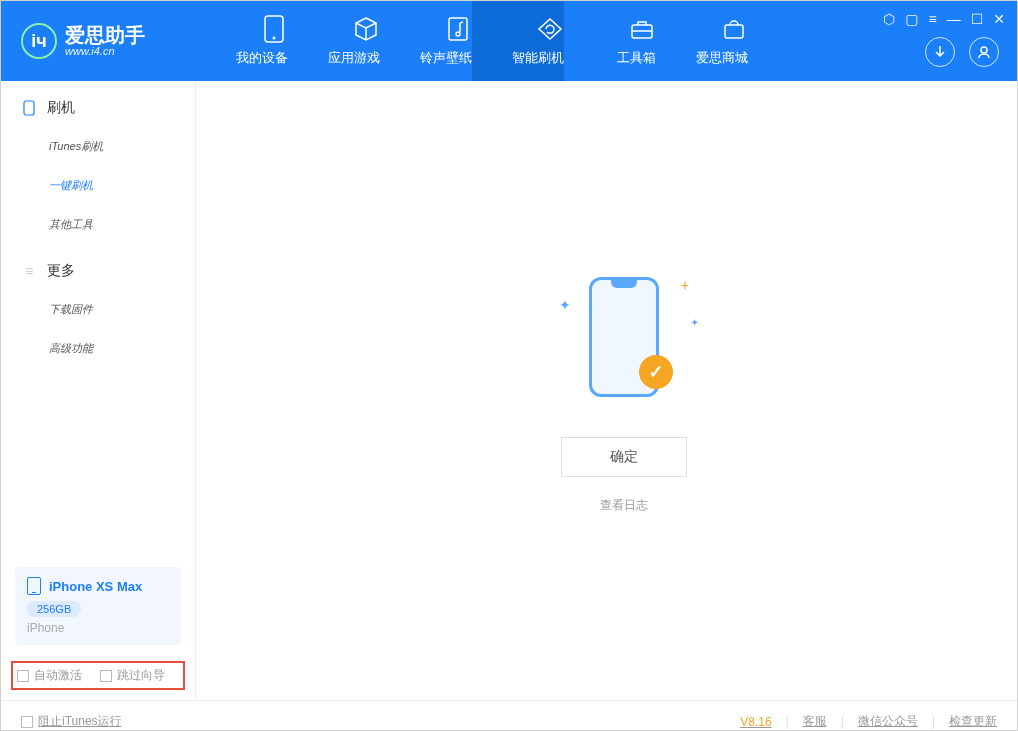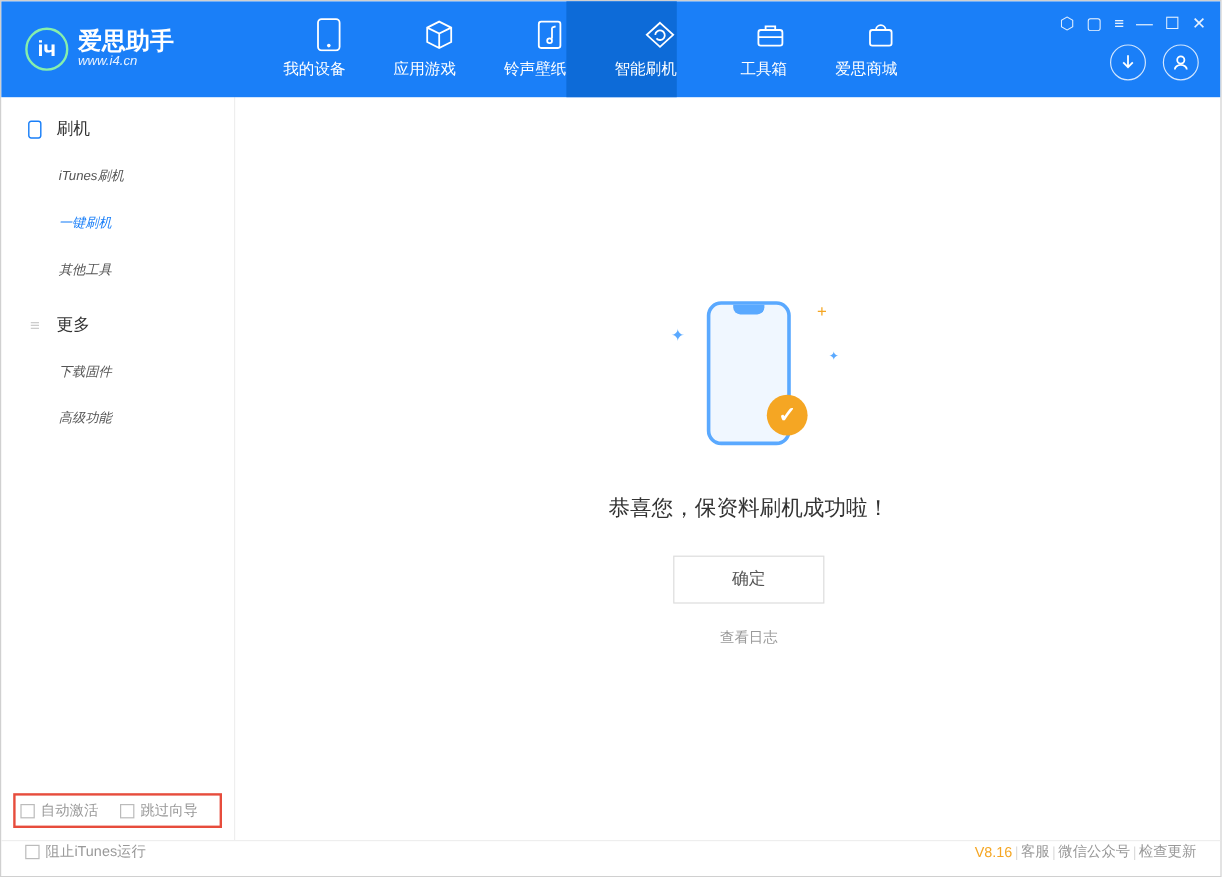--- a/index.html
+++ b/index.html
@@ -53,23 +53,23 @@
 .check-badge { width: 34px; height: 34px; background: #f5a623; border-radius: 50%; position: absolute; right: -4px; bottom: 18px; display: flex; align-items: center; justify-content: center; color: #fff; font-size: 18px; font-weight: bold; }
 .sparkle { position: absolute; color: #f5a623; font-size: 14px; }
 .sparkle.s1 { left: -20px; top: 30px; color: #5aa9ff; }
 .sparkle.s2 { right: -20px; top: 10px; color: #f5a623; }
 .sparkle.s3 { right: -30px; top: 50px; color: #5aa9ff; font-size: 10px; }
 .success-msg { font-size: 18px; color: #333; margin-bottom: 28px; }
 .confirm-btn { border: 1px solid #ddd; background: #fff; padding: 10px 48px; font-size: 14px; color: #555; cursor: pointer; margin-bottom: 20px; }
 .log-link { font-size: 12px; color: #999; cursor: pointer; }
 
 
-.footer { height: 30px; border-top: 1px solid #eee; display: flex; align-items: flex-start; padding: 0 20px; font-size: 12px; color: #999; }
+.footer { height: 30px; border-top: 1px solid #eee; display: flex; align-items: flex-end; padding: 0 20px; font-size: 12px; color: #999; text-decoration: underline; }
 .footer .cb { margin-right: auto; }
-.footer-right { display: flex; align-items: center; gap: 2px; }
+.footer-right { display: flex; align-items: center; gap: 14px; }
 .footer-sep { color: #ddd; }
 .version { color: #f5a623; }
 </style>
 </head>
 <body>
 
 <div class="header">
   <div class="logo-area">
     <div class="logo-icon">iч</div>
     <div>
@@ -173,20 +173,28 @@
 
     <div class="side-section-title">
       <span class="si" style="color:#ccc;">≡</span>
       <span>更多</span>
     </div>
     <div class="side-item">下载固件</div>
     <div class="side-item">高级功能</div>
 
     <div class="side-spacer"></div>
 
+    <div class="device-card">
+      <div class="device-name">
+        <span class="device-phone-icon"></span>
+        <span>iPhone XS Max</span>
+      </div>
+      <span class="storage-badge">256GB</span>
+      <div class="device-type">iPhone</div>
+    </div>
     <div class="checkbox-row">
       <label class="cb">
           <span class="cb-box"></span>
           <span>自动激活</span>
         </label>
       <label class="cb">
           <span class="cb-box"></span>
           <span>跳过向导</span>
         </label>
     </div>
@@ -195,21 +203,20 @@
   <div class="main">
     <div class="phone-illust">
       <span class="sparkle s1">✦</span>
       <span class="sparkle s2">+</span>
       <span class="sparkle s3">✦</span>
       <div class="phone-body">
           <div class="phone-notch"></div>
         </div>
       <div class="check-badge">✓</div>
     </div>
-    <div class="success-msg">恭喜您，保资料刷机成功啦！</div>
     <button class="confirm-btn">确定</button>
     <a class="log-link">查看日志</a>
   </div>
 </div>
 
 <div class="footer">
   <label class="cb">
       <span class="cb-box"></span>
       <span>阻止iTunes运行</span>
     </label>

